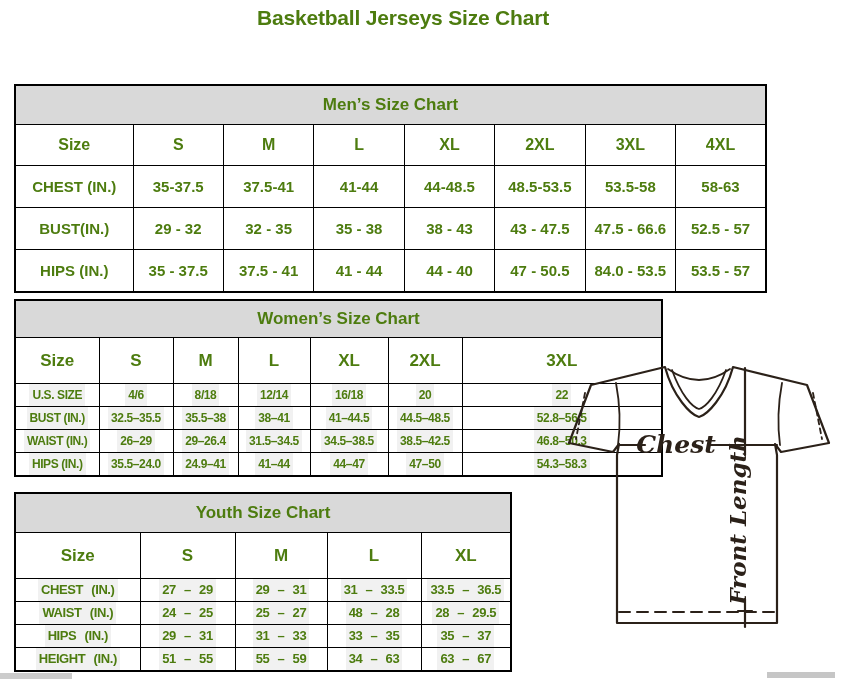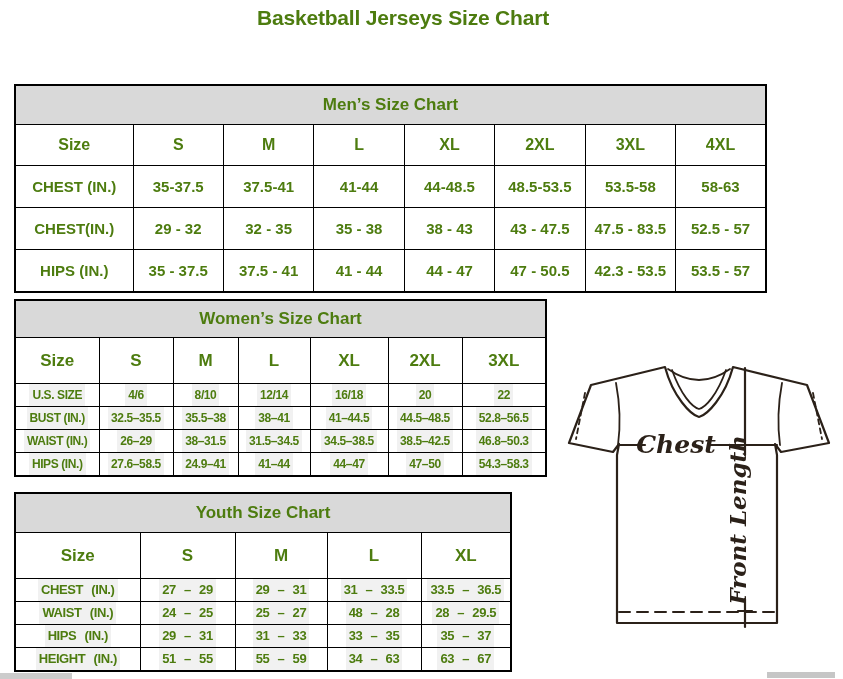--- a/index.html
+++ b/index.html
@@ -11,21 +11,21 @@
         background:#fff;border:2px solid #000;}
   table.t td{border:1px solid #000;text-align:center;vertical-align:middle;
         padding:0;font-weight:bold;overflow:hidden;}
   td.band{background:#d9d9d9;font-size:17px;}
   
   #mens{left:14px;top:63px;width:753px;margin-top:21px;}
   #mens td.band{height:38px;}
   #mens td.hdr{height:40px;font-size:16px;}
   #mens td.cell,#mens td.lbl{height:41px;font-size:15px;}
   
-  #womens{left:14px;top:299px;width:533px;}
+  #womens{left:14px;top:299px;width:649px;}
   #womens td.band{height:36px;}
   #womens td.hdr{height:45px;font-size:17px;}
   #womens td.cell,#womens td.lbl{height:20px;font-size:12px;letter-spacing:-0.4px;}
   
   #youth{left:14px;top:492px;width:498px;}
   #youth td.band{height:38px;margin-left:24px;}
   #youth td.hdr{height:45px;font-size:17px;}
   #youth td.cell,#youth td.lbl{height:20px;font-size:13px;letter-spacing:-0.4px;word-spacing:5px;}
   .hl{background:#f1f1f1;padding:4px 3px;display:inline-block;line-height:14px;}
   
@@ -71,37 +71,37 @@
       <td class="lbl">CHEST (IN.)</td>
       <td class="cell">35-37.5</td>
       <td class="cell">37.5-41</td>
       <td class="cell">41-44</td>
       <td class="cell">44-48.5</td>
       <td class="cell">48.5-53.5</td>
       <td class="cell">53.5-58</td>
       <td class="cell">58-63</td>
     </tr>
     <tr>
-      <td class="lbl">CHEST(IN.)</td>
+      <td class="lbl">BUST(IN.)</td>
       <td class="cell">29 - 32</td>
       <td class="cell">32 - 35</td>
       <td class="cell">35 - 38</td>
       <td class="cell">38 - 43</td>
       <td class="cell">43 - 47.5</td>
-      <td class="cell">47.5 - 83.5</td>
+      <td class="cell">47.5 - 66.6</td>
       <td class="cell">52.5 - 57</td>
     </tr>
     <tr>
       <td class="lbl">HIPS (IN.)</td>
       <td class="cell">35 - 37.5</td>
       <td class="cell">37.5 - 41</td>
       <td class="cell">41 - 44</td>
-      <td class="cell">44 - 47</td>
+      <td class="cell">44 - 40</td>
       <td class="cell">47 - 50.5</td>
-      <td class="cell">42.3 - 53.5</td>
+      <td class="cell">84.0 - 53.5</td>
       <td class="cell">53.5 - 57</td>
     </tr>
   </tbody>
     </table>
 
   <table class="t" id="womens">
     <colgroup>
         <col style="width:84px">
         <col style="width:74px">
         <col style="width:65px">
@@ -119,47 +119,47 @@
       <td class="hdr">S</td>
       <td class="hdr">M</td>
       <td class="hdr">L</td>
       <td class="hdr">XL</td>
       <td class="hdr">2XL</td>
       <td class="hdr">3XL</td>
     </tr>
     <tr>
       <td class="lbl"><span class="hl">U.S. SIZE</span></td>
       <td class="cell"><span class="hl">4/6</span></td>
-      <td class="cell"><span class="hl">8/10</span></td>
+      <td class="cell"><span class="hl">8/18</span></td>
       <td class="cell"><span class="hl">12/14</span></td>
       <td class="cell"><span class="hl">16/18</span></td>
       <td class="cell"><span class="hl">20</span></td>
       <td class="cell"><span class="hl">22</span></td>
     </tr>
     <tr>
       <td class="lbl"><span class="hl">BUST (IN.)</span></td>
       <td class="cell"><span class="hl">32.5–35.5</span></td>
       <td class="cell"><span class="hl">35.5–38</span></td>
       <td class="cell"><span class="hl">38–41</span></td>
       <td class="cell"><span class="hl">41–44.5</span></td>
       <td class="cell"><span class="hl">44.5–48.5</span></td>
       <td class="cell"><span class="hl">52.8–56.5</span></td>
     </tr>
     <tr>
       <td class="lbl"><span class="hl">WAIST (IN.)</span></td>
       <td class="cell"><span class="hl">26–29</span></td>
-      <td class="cell"><span class="hl">38–31.5</span></td>
+      <td class="cell"><span class="hl">29–26.4</span></td>
       <td class="cell"><span class="hl">31.5–34.5</span></td>
       <td class="cell"><span class="hl">34.5–38.5</span></td>
       <td class="cell"><span class="hl">38.5–42.5</span></td>
       <td class="cell"><span class="hl">46.8–50.3</span></td>
     </tr>
     <tr>
       <td class="lbl"><span class="hl">HIPS (IN.)</span></td>
-      <td class="cell"><span class="hl">27.6–58.5</span></td>
+      <td class="cell"><span class="hl">35.5–24.0</span></td>
       <td class="cell"><span class="hl">24.9–41</span></td>
       <td class="cell"><span class="hl">41–44</span></td>
       <td class="cell"><span class="hl">44–47</span></td>
       <td class="cell"><span class="hl">47–50</span></td>
       <td class="cell"><span class="hl">54.3–58.3</span></td>
     </tr>
   </tbody>
     </table>
 
   <table class="t" id="youth">

